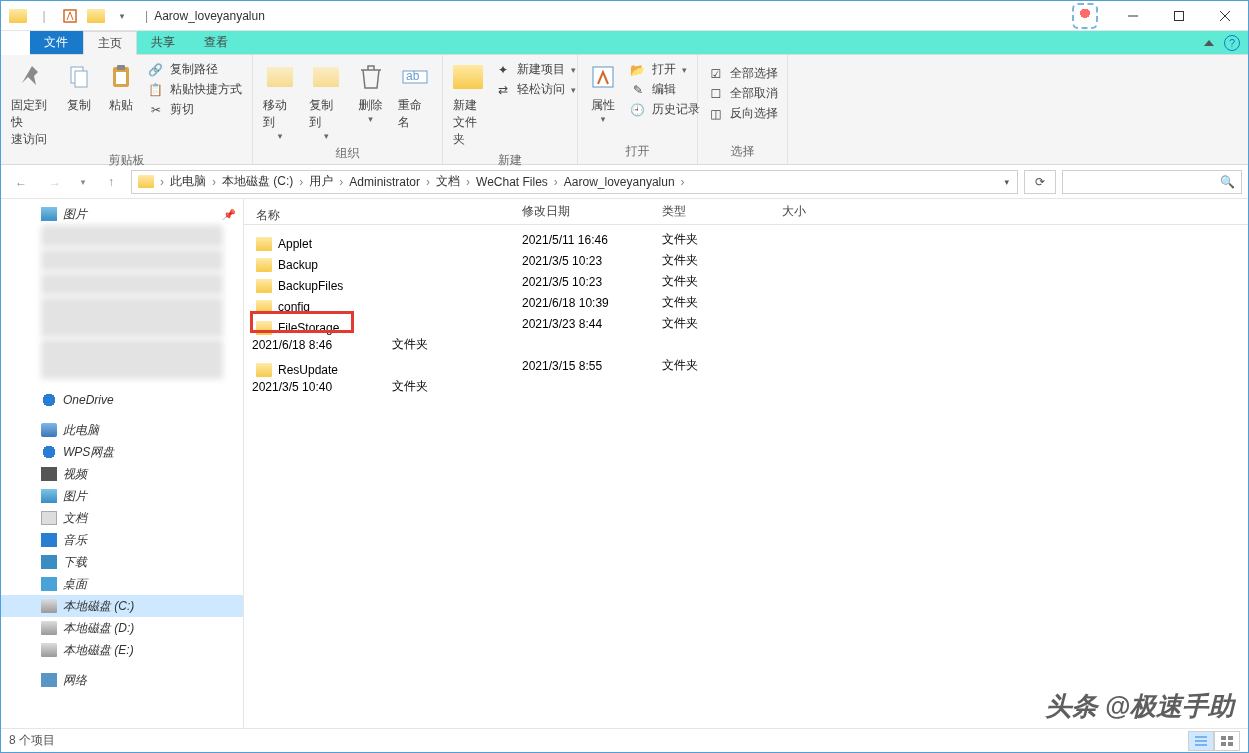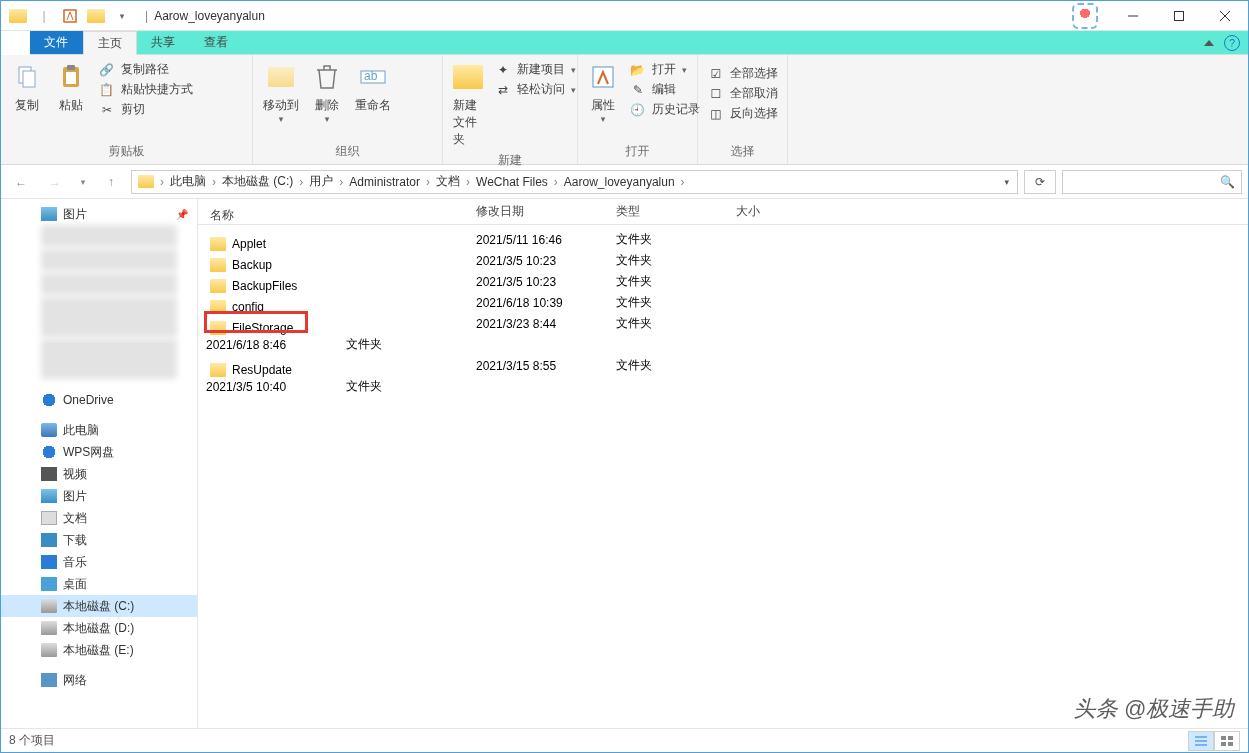--- a/index.html
+++ b/index.html
@@ -38,21 +38,21 @@
 .navbar { height: 34px; border-bottom: 1px solid #e5e5e5; display: flex; align-items: center; padding: 0 6px; gap: 6px; }
 .nav-arrow { width: 28px; height: 26px; display: flex; align-items: center; justify-content: center; color: #888; }
 .breadcrumb { flex: 1; height: 24px; border: 1px solid #cfcfcf; display: flex; align-items: center; padding: 0 4px; gap: 0; }
 .bc-seg { display: flex; align-items: center; color: #333; padding: 0 2px; }
 .bc-sep { color: #888; padding: 0 4px; }
 .bc-end { margin-left: auto; display:flex; align-items:center; gap:4px; color:#555; padding-right:4px;}
 .refresh-box { width: 32px; height: 24px; border: 1px solid #cfcfcf; display: flex; align-items: center; justify-content: center; color: #555; }
 .search-box { width: 180px; height: 24px; border: 1px solid #cfcfcf; display: flex; align-items: center; justify-content: flex-end; padding: 0 6px; color: #888; }
 
 .body-area { display: flex; height: calc(100% - 30px - 24px - 110px - 34px - 24px); }
-.nav-pane { width: 197px; border-right: 1px solid #e5e5e5; overflow: hidden; padding-top: 4px; position: relative; }
+.nav-pane { width: 243px; border-right: 1px solid #e5e5e5; overflow: hidden; padding-top: 4px; position: relative; font-style: italic; }
 .nav-item { display: flex; align-items: center; height: 22px; padding-left: 40px; gap: 6px; color: #333; }
 .nav-item.lvl2 { padding-left: 40px; }
 .nav-item.sel { background: #cde8ff; }
 .nav-ico { width: 16px; height: 14px; flex: 0 0 16px; }
 .folder-s { background: linear-gradient(#ffe9a6,#f7ca4d); border-radius: 1px; }
 .pc-ico { background: linear-gradient(#7fb7e6,#3a78b5); border-radius: 2px; }
 .cloud-ico { background: radial-gradient(circle,#2a7dd4 60%,transparent 61%); border-radius: 50%; }
 .drive-ico { background: linear-gradient(#ddd,#999); border-radius: 1px; }
 .pin-ico { width:12px; height:12px; display:flex; align-items:center; justify-content:center; color:#888; font-size:10px; }
 .blur-item { height: 22px; margin-left: 40px; margin-right: 20px; background: #e3e3e3; filter: blur(3px); border-radius: 2px; margin-bottom: 2px; }
@@ -67,21 +67,21 @@
 .rows { padding-top: 4px; }
 .row { height: 21px; display: flex; align-items: center; }
 .row .c1 { display: flex; align-items: center; gap: 6px; }
 .red-box { position: absolute; border: 3px solid #e23a2f; pointer-events: none; }
 
 .statusbar { height: 24px; border-top: 1px solid #e5e5e5; display: flex; align-items: center; padding: 0 8px; color: #555; justify-content: space-between; }
 .view-btns { display: flex; gap: 0; }
 .view-btn { width: 26px; height: 20px; border: 1px solid #cfcfcf; display: flex; align-items: center; justify-content: center; }
 .view-btn.active { background: #cde8ff; }
 
-.watermark { position: absolute; right: 14px; bottom: 28px; font-size: 22px; font-style: italic; font-weight: normal; color: rgba(40,40,40,0.75); text-shadow: 0 0 3px #fff, 0 0 6px #fff; pointer-events: none; }
+.watermark { position: absolute; right: 14px; bottom: 28px; font-size: 26px; font-style: italic; font-weight: bold; color: rgba(40,40,40,0.75); text-shadow: 0 0 3px #fff, 0 0 6px #fff; pointer-events: none; }
 
 svg { display: block; }
 </style>
 </head>
 <body>
 
 <div class="titlebar">
   <div class="qat">
     <div class="qat-item">
         <div class="folder-ico"></div>
@@ -131,20 +131,29 @@
     <div class="help-ico">?</div>
   </div>
 </div>
 
 <div class="ribbon">
   <div class="rgroup" style="width:252px">
     <div class="body">
       <div class="bigbtn">
         <div class="ic">
             <svg width="28" height="28">
+              <path d="M14 3 L20 9 L16 13 L18 22 L10 14 L4 20 M10 14 L14 3" fill="#8a8a8a"></path>
+            </svg>
+          </div>
+        <span style="white-space:pre-line">固定到快
+速访问</span>
+      </div>
+      <div class="bigbtn">
+        <div class="ic">
+            <svg width="28" height="28">
               <rect x="6" y="4" width="12" height="16" fill="#fff" stroke="#8aa9c7"></rect>
               <rect x="10" y="8" width="12" height="16" fill="#fff" stroke="#8aa9c7"></rect>
             </svg>
           </div>
         <span>复制</span>
       </div>
       <div class="bigbtn">
         <div class="ic">
             <svg width="28" height="28">
               <rect x="6" y="4" width="16" height="20" rx="2" fill="#d8a44a"></rect>
@@ -172,20 +181,26 @@
     <div class="lbl">剪贴板</div>
   </div>
 
   <div class="rgroup" style="width:190px">
     <div class="body">
       <div class="bigbtn dd">
           <div class="ic">
             <div class="folder-ico" style="width:26px;height:20px;opacity:.6"></div>
           </div>
           <span>移动到</span>
+        </div>
+      <div class="bigbtn dd">
+          <div class="ic">
+            <div class="folder-ico" style="width:26px;height:20px;opacity:.6"></div>
+          </div>
+          <span>复制到</span>
         </div>
       <div class="bigbtn dd">
           <div class="ic">
             <svg width="24" height="26">
               <path d="M4 6 L20 6 M4 6 L6 24 L18 24 L20 6 M2 6 L22 6 M9 2 L15 2 L15 6 L9 6 Z" fill="none" stroke="#777" stroke-width="1.5"></path>
             </svg>
           </div>
           <span>删除</span>
         </div>
       <div class="bigbtn">
@@ -340,26 +355,26 @@
       </div>
     <div class="nav-item lvl2">
         <div class="nav-ico" style="background:linear-gradient(#7cc4e8,#3a8cc4)"></div>
         <span>图片</span>
       </div>
     <div class="nav-item lvl2">
         <div class="nav-ico" style="background:#ddd;border:1px solid #aaa"></div>
         <span>文档</span>
       </div>
     <div class="nav-item lvl2">
+        <div class="nav-ico" style="background:#2a7dd4"></div>
+        <span>音乐</span>
+      </div>
+    <div class="nav-item lvl2">
         <div class="nav-ico" style="background:#3a8cc4"></div>
         <span>下载</span>
-      </div>
-    <div class="nav-item lvl2">
-        <div class="nav-ico" style="background:#2a7dd4"></div>
-        <span>音乐</span>
       </div>
     <div class="nav-item lvl2">
         <div class="nav-ico" style="background:#4aa3d8"></div>
         <span>桌面</span>
       </div>
     <div class="nav-item lvl2 sel">
         <div class="nav-ico drive-ico"></div>
         <span>本地磁盘 (C:)</span>
       </div>
     <div class="nav-item lvl2">

